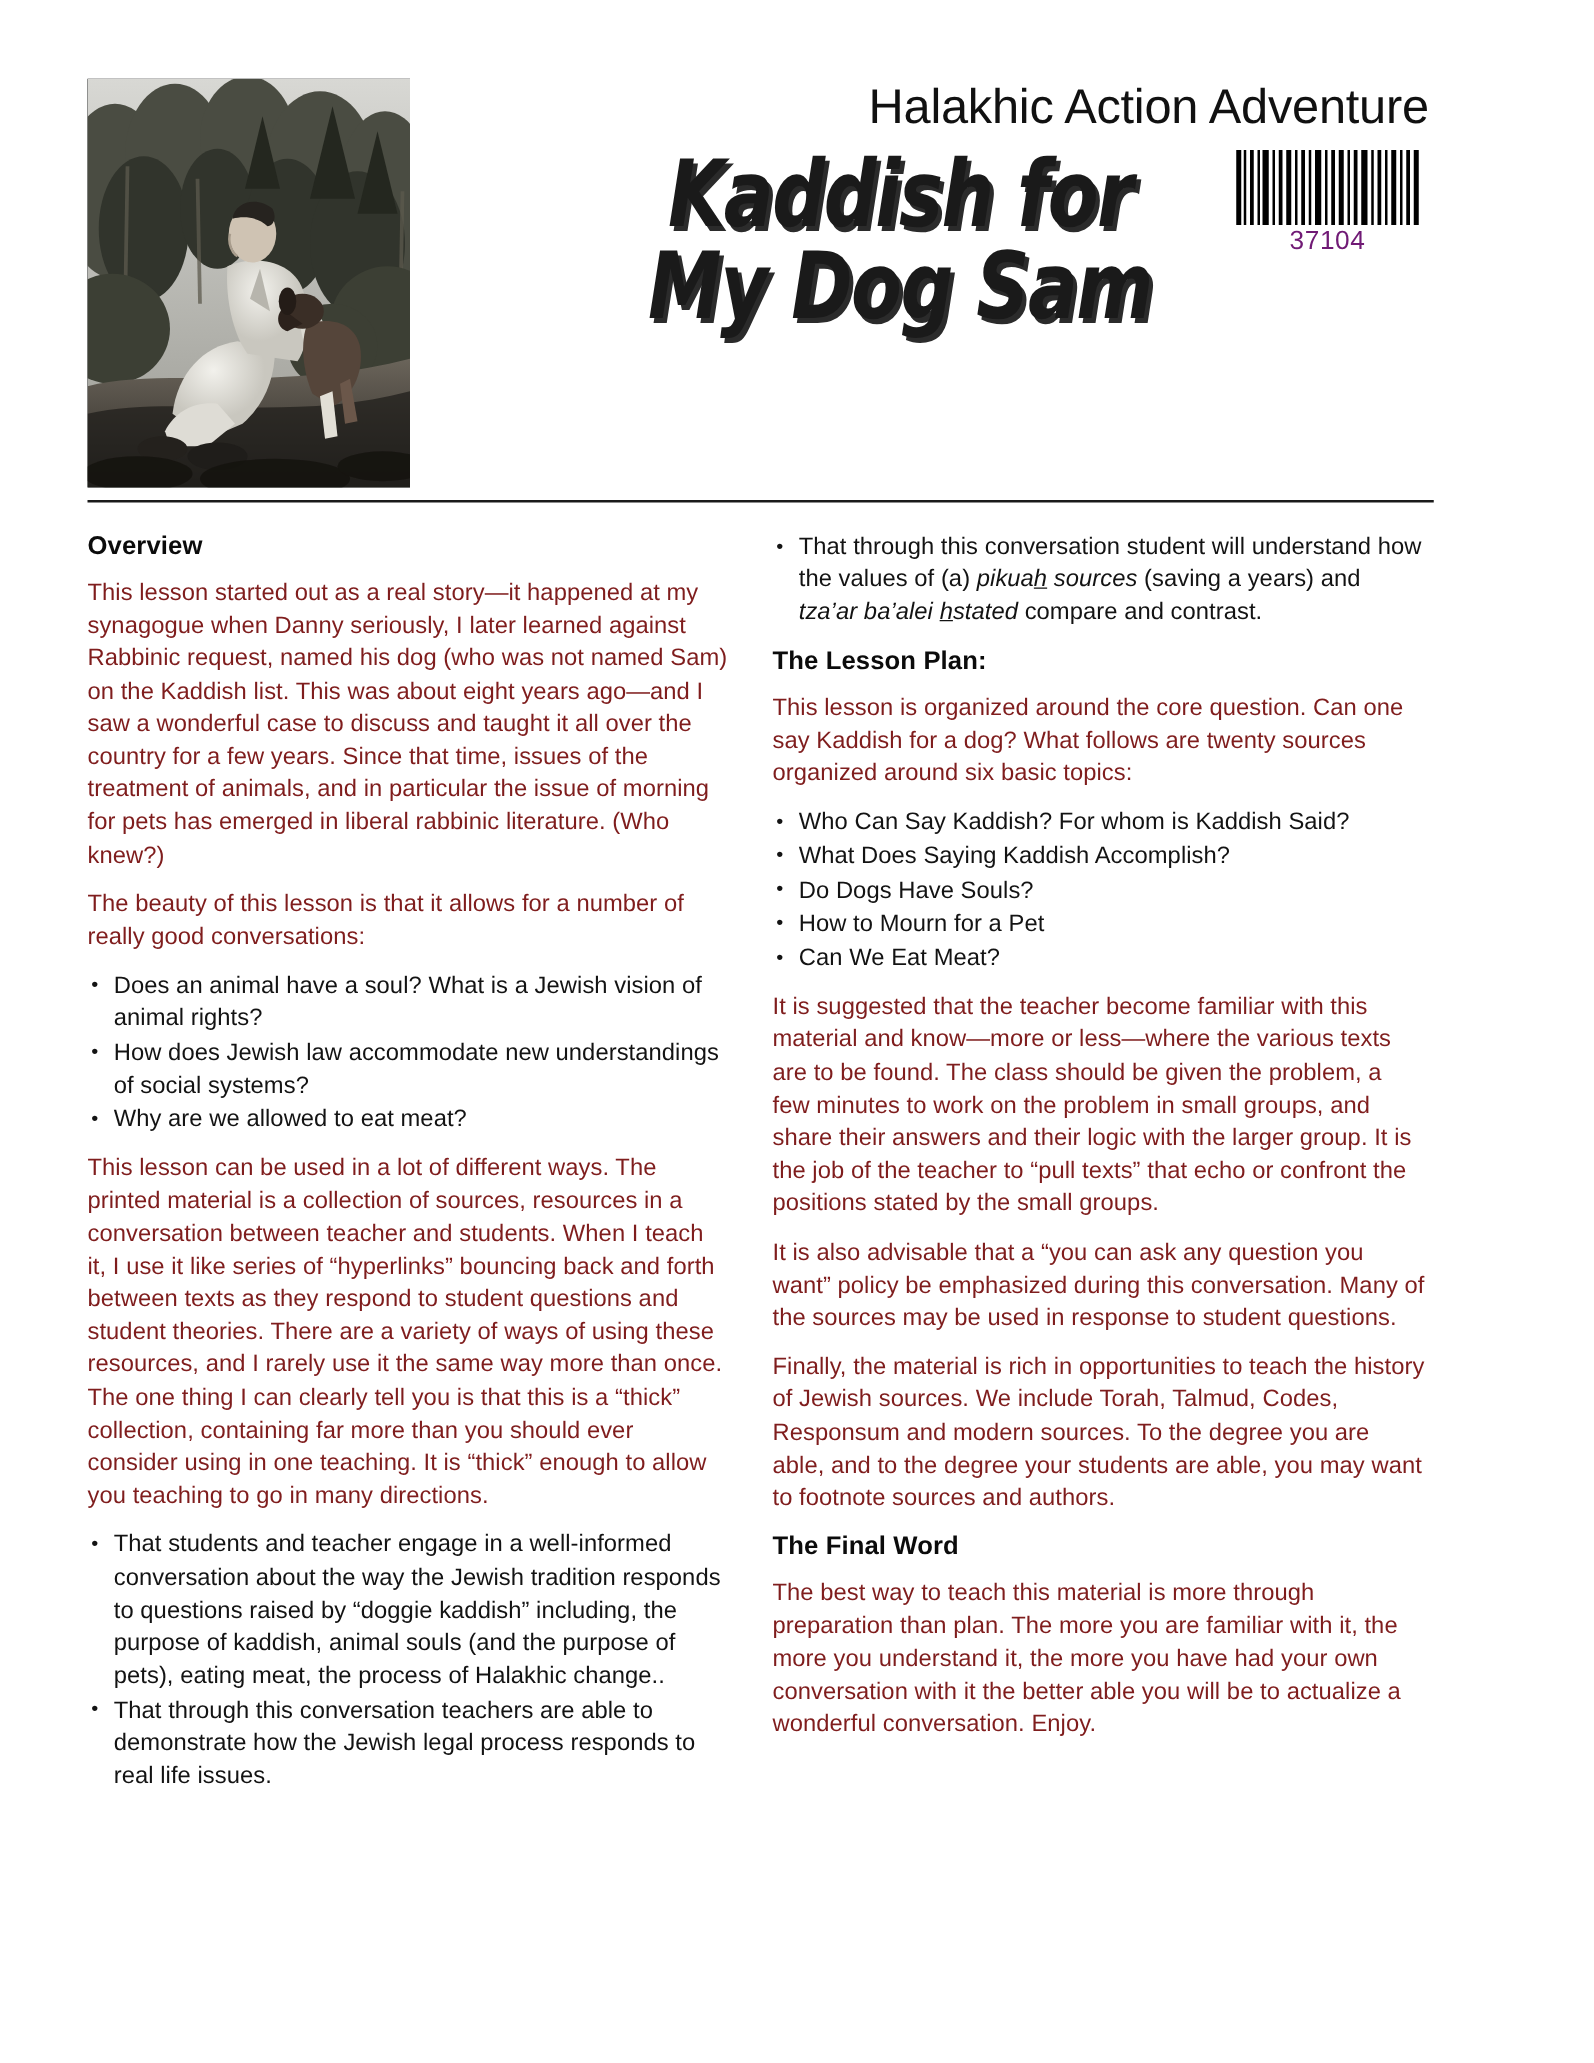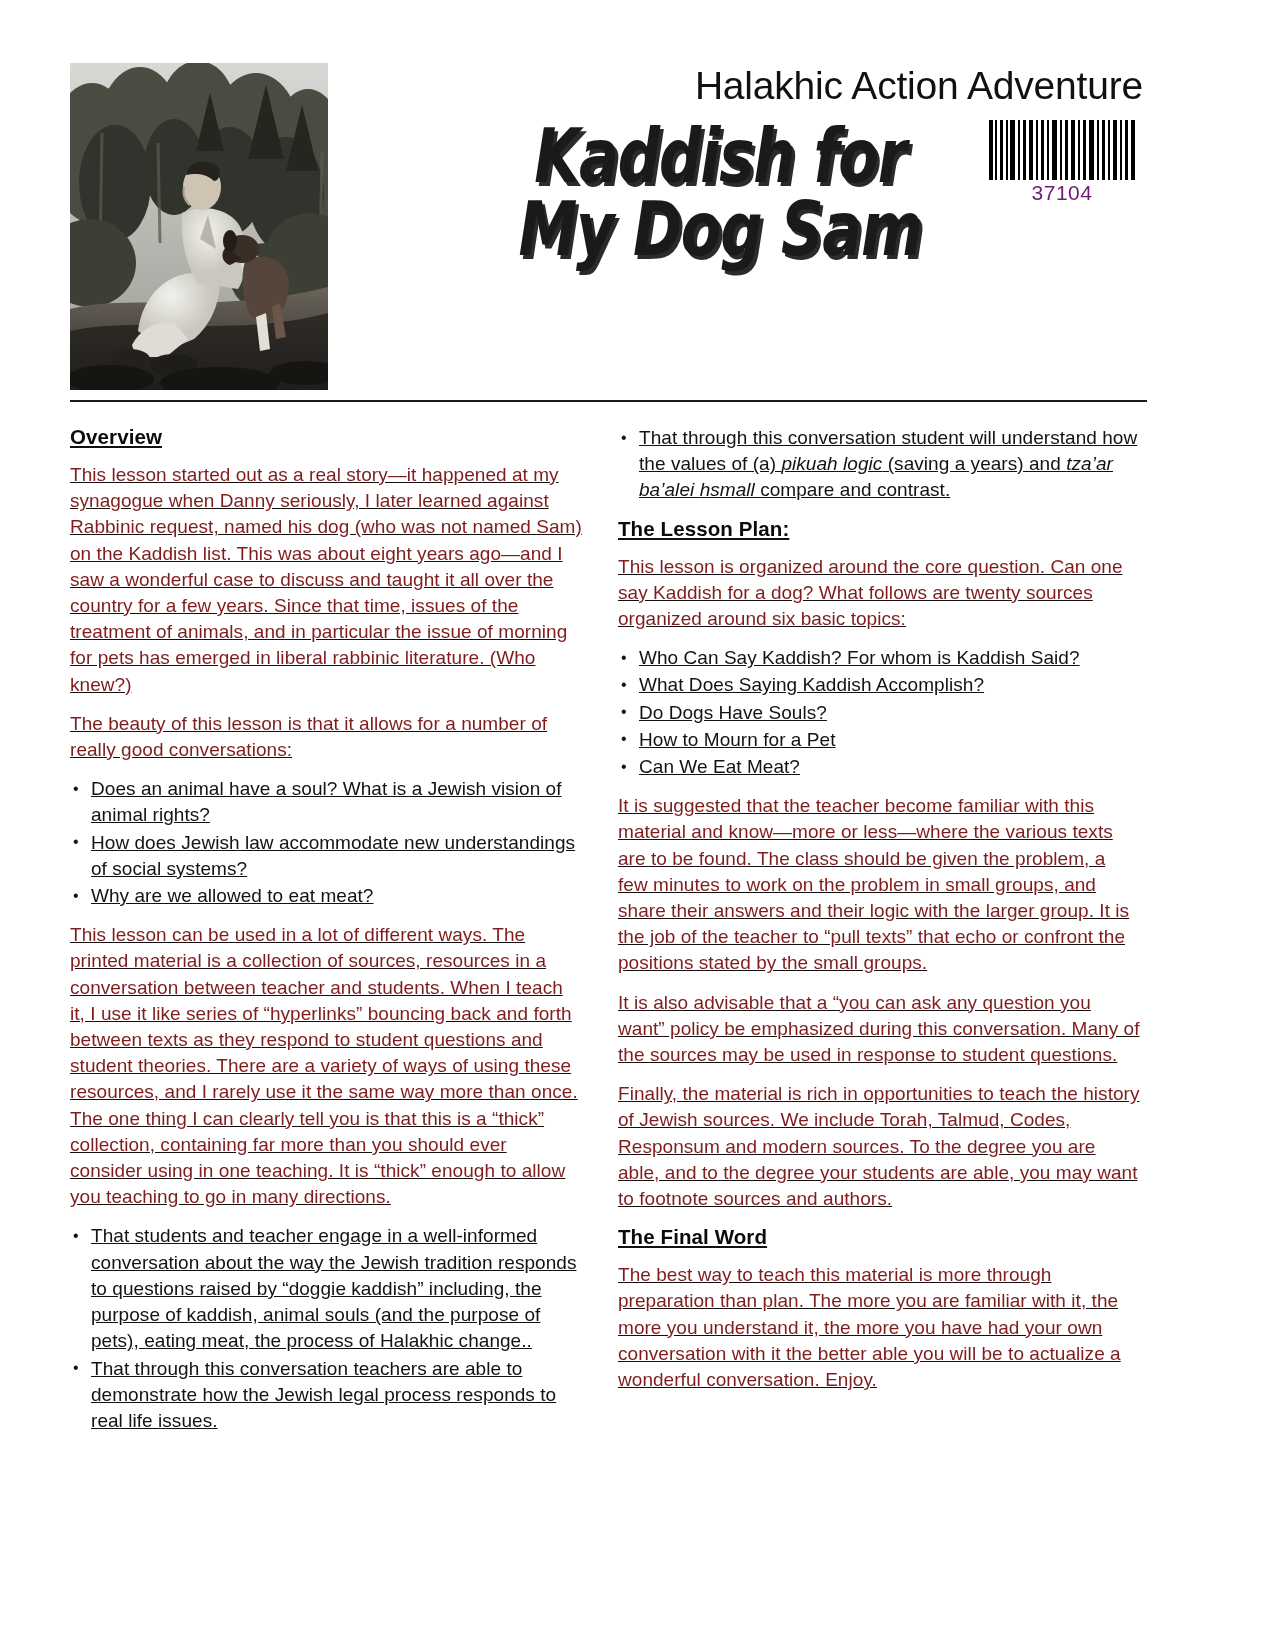--- a/index.html
+++ b/index.html
@@ -117,21 +117,20 @@
   }
 
   
   .columns {
     position: absolute;
     left: 70px;
     top: 425px;
     width: 1080px;
     display: flex;
     gap: 36px;
-    text-decoration: underline;
   }
   .col { width: 512px; }
   .col-right { width: 522px; }
 
   h2.section {
     font-size: 20.5px;
     font-weight: 700;
     letter-spacing: 0.1px;
     margin: 0 0 13px 0;
     color: #0b0b0b;
@@ -337,21 +336,21 @@
       <ul class="bullets">
         <li>That students and teacher engage in a well-informed conversation about the way the Jewish tradition responds to questions raised by “doggie kaddish” including, the purpose of kaddish, animal souls (and the purpose of pets), eating meat, the process of Halakhic change..</li>
         <li>That through this conversation teachers are able to demonstrate how the Jewish legal process responds to real life issues.</li>
       </ul>
 
     </div>
 
     <div class="col col-right">
 
       <ul class="bullets">
-        <li><span>That through this conversation student will understand how the values of (a) </span><em class="translit"><span>pikua</span><span class="uline">h</span><span> logic</span></em><span> (saving a years) and </span><em class="translit"><span>tza’ar ba’alei </span><span class="uline">h</span><span>small</span></em><span> compare and contrast.</span></li>
+        <li><span>That through this conversation student will understand how the values of (a) </span><em class="translit"><span>pikua</span><span class="uline">h</span><span> sources</span></em><span> (saving a years) and </span><em class="translit"><span>tza’ar ba’alei </span><span class="uline">h</span><span>stated</span></em><span> compare and contrast.</span></li>
       </ul>
 
       <h2 class="section spacer-head">The Lesson Plan:</h2>
 
       <p class="body">This lesson is organized around the core question. Can one say Kaddish for a dog?  What follows are twenty sources organized around six basic topics:</p>
 
       <ul class="bullets">
         <li>Who Can Say Kaddish? For whom is Kaddish Said?</li>
         <li>What Does Saying Kaddish Accomplish?</li>
         <li>Do Dogs Have Souls?</li>

